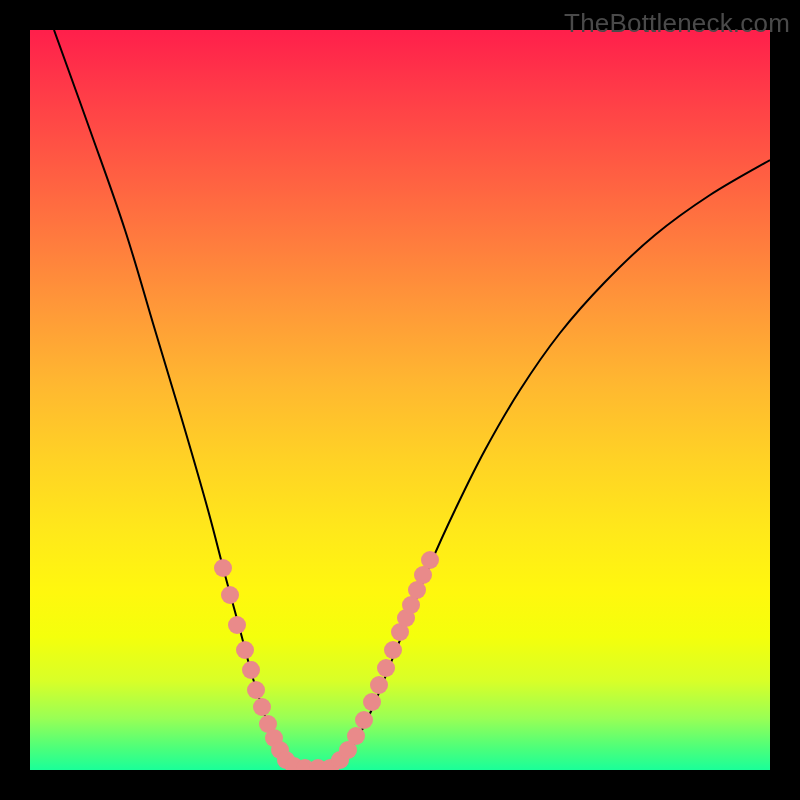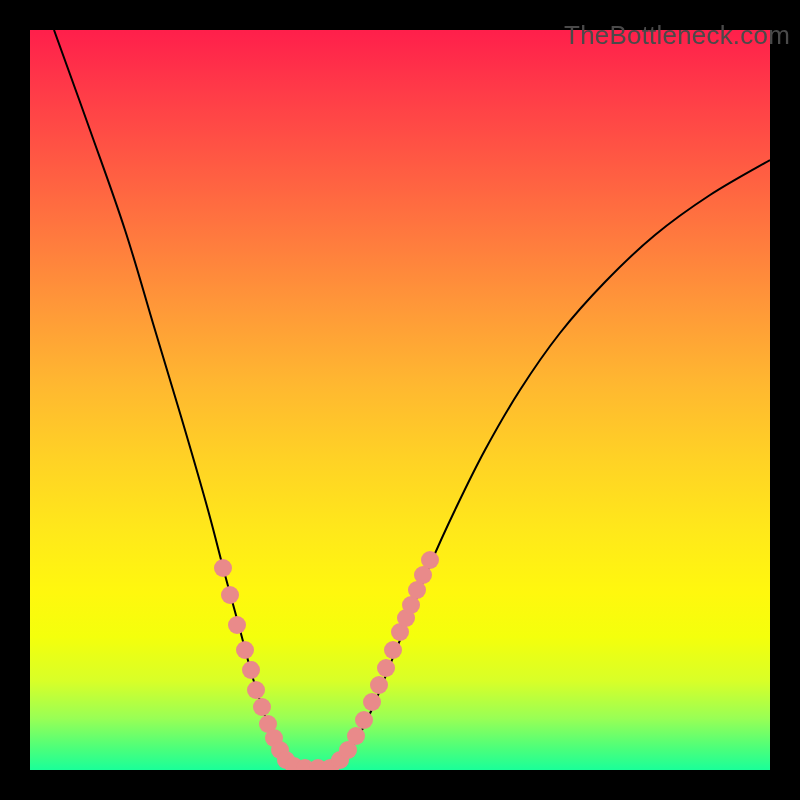--- a/index.html
+++ b/index.html
@@ -35,21 +35,21 @@
       #fff80e 76%,
       #f4ff0c 82%,
       #d8ff28 88%,
       #99ff55 93%,
       #4dff7a 97%,
       #1aff99 100%
     );
   }
   .watermark {
     position: absolute;
-    top: 20px;
+    top: 8px;
     right: 10px;
     color: #4a4a4a;
     font-size: 26px;
     font-weight: 400;
     letter-spacing: 0.2px;
     user-select: none;
     margin-left: 17px;
   }
   svg {
     position: absolute;

